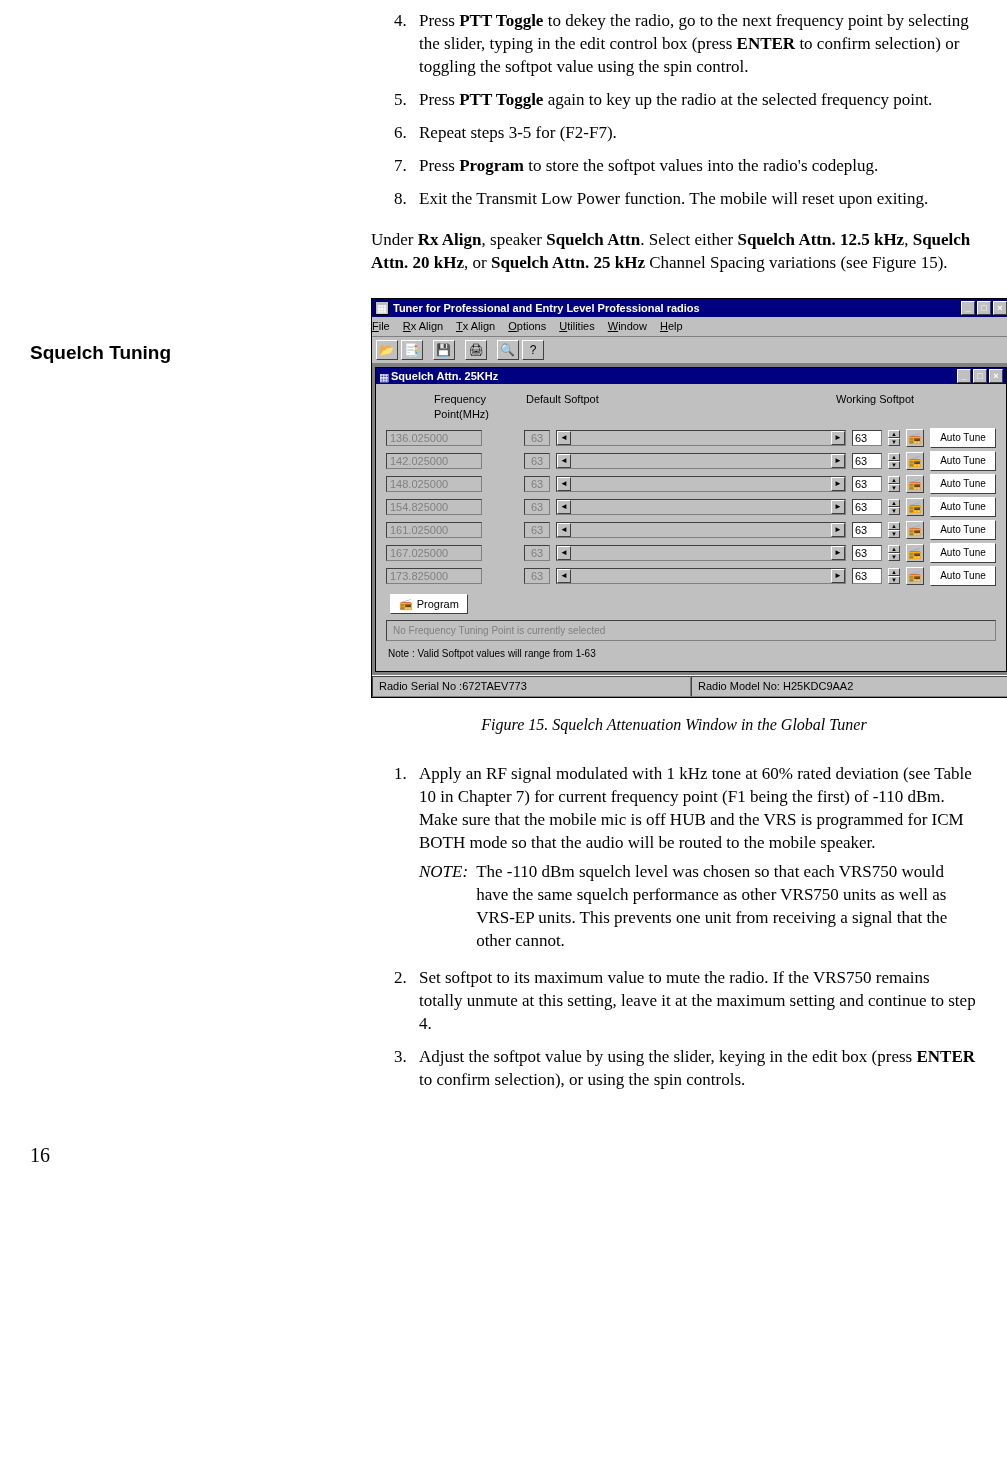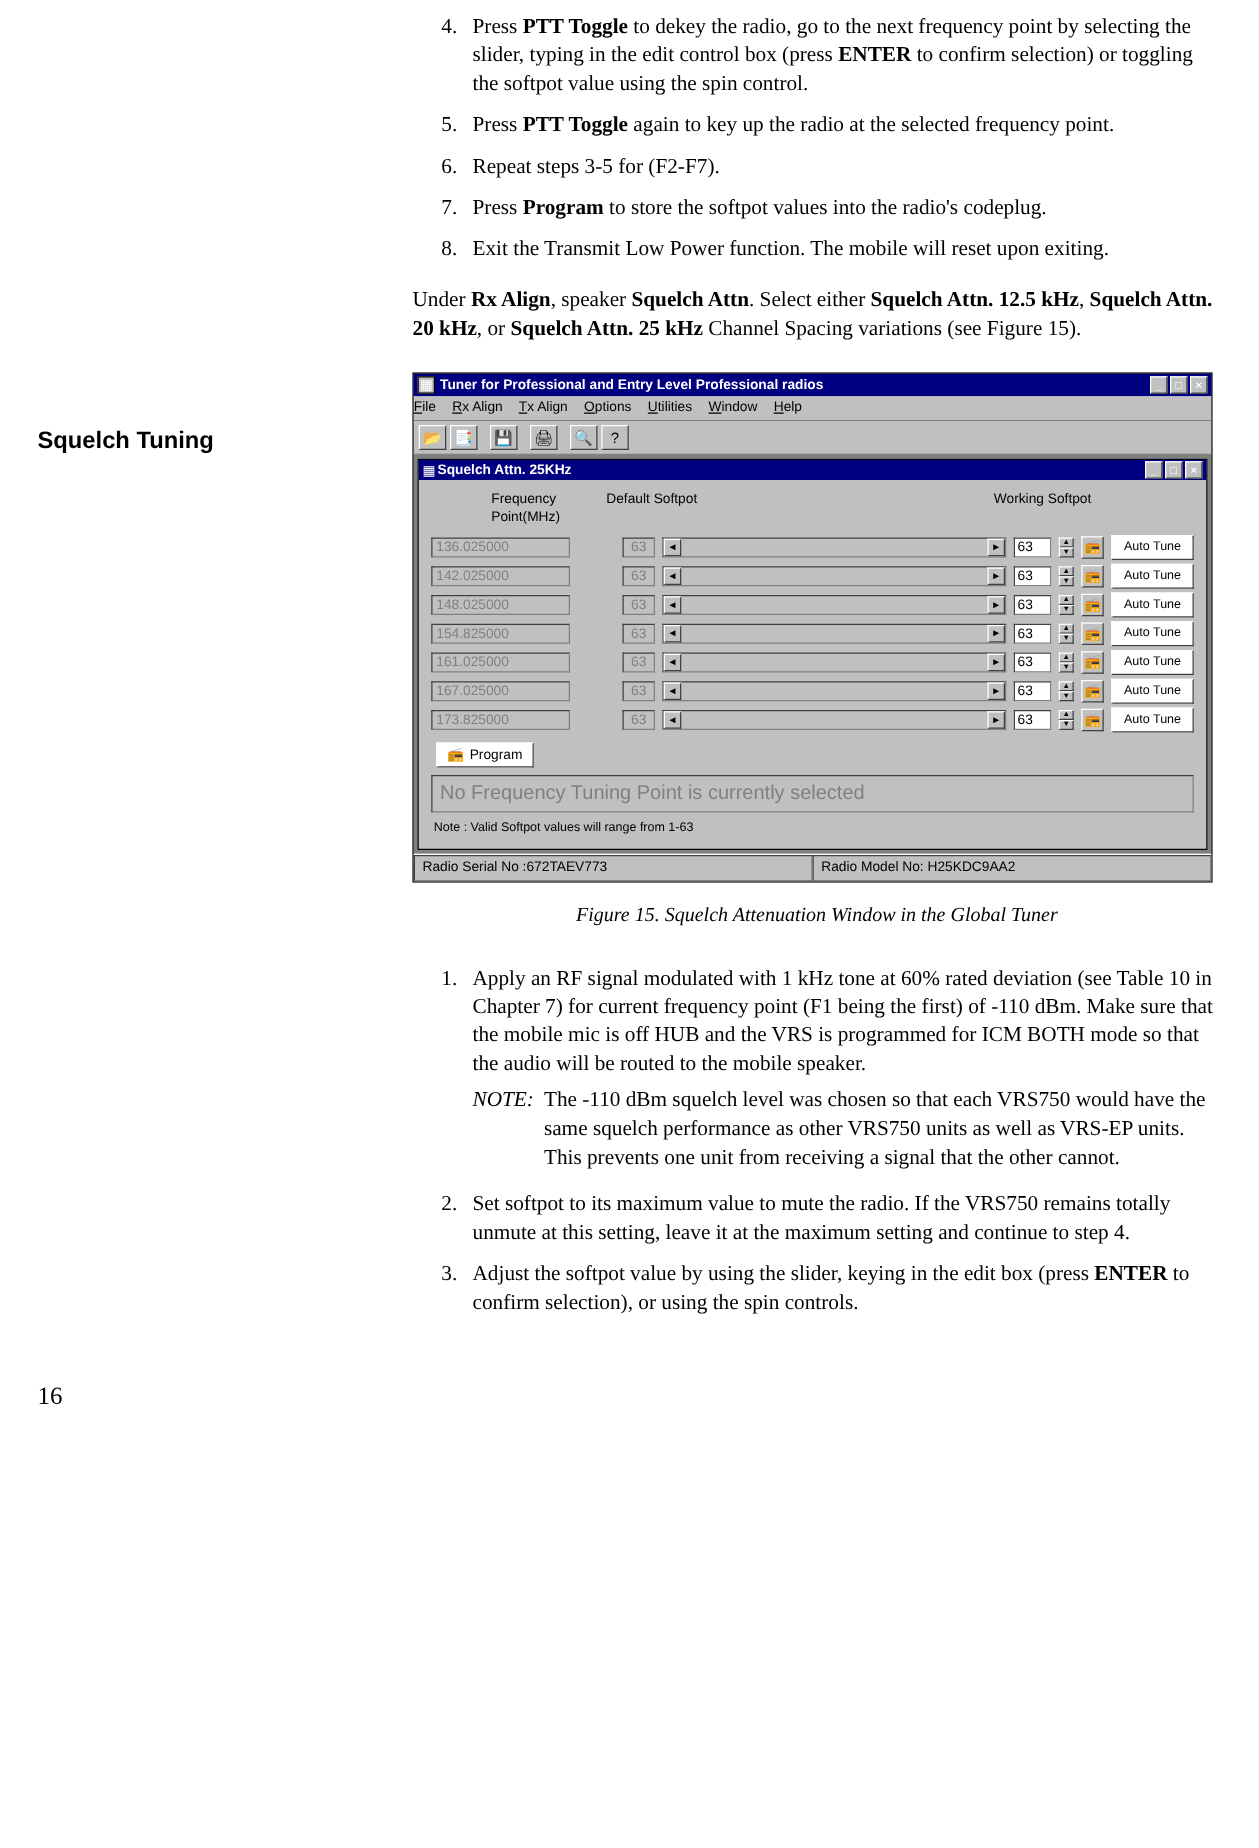--- a/index.html
+++ b/index.html
@@ -18,20 +18,21 @@
     gap: 40px;
   }
   .left-col {
     width: 260px;
     flex-shrink: 0;
     padding-top: 330px;
   }
   .right-col {
     flex: 1;
     min-width: 0;
+    margin-left: 41px;
   }
   .section-heading {
     font-family: Arial, Helvetica, sans-serif;
     font-weight: bold;
     font-size: 19px;
   }
   .bold { font-weight: bold; }
   ol.main-list {
     padding-left: 40px;
     margin: 0;
@@ -119,21 +120,21 @@
   .col-headers .h2 { flex:1; }
   .col-headers .h3 { width:160px; text-align:left; }
   .row {
     display:flex; align-items:center; gap:6px; margin-bottom:3px;
   }
   .fld {
     height:16px; background:#c0c0c0; border:1px solid #808080;
     border-top-color:#404040; border-left-color:#404040;
     padding:0 3px; display:flex; align-items:center; color:#808080;
   }
-  .fld.freq { width:111px; }
+  .fld.freq { width:96px; }
   .fld.soft { width:26px; justify-content:center; }
   .slider-track {
     flex:1; height:16px; background:#c0c0c0;
     border:1px solid #808080; border-top-color:#404040; border-left-color:#404040;
     display:flex; align-items:center;
   }
   .arrow-btn {
     width:14px; height:14px; background:#c0c0c0;
     border:1px solid #fff; border-right-color:#404040; border-bottom-color:#404040;
     display:flex; align-items:center; justify-content:center; font-size:8px;
@@ -163,21 +164,21 @@
     background:#ffffff; border:1px solid #fff;
     border-right-color:#404040; border-bottom-color:#404040;
     padding:2px 8px; display:inline-flex; align-items:center; gap:4px;
     height:20px;
   }
   .auto-tune { width:66px; justify-content:center; font-size:10px; }
   .program-row { margin:8px 0 6px 4px; }
   .status-fld {
     background:#c0c0c0; border:1px solid #808080;
     border-top-color:#404040; border-left-color:#404040;
-    padding:3px 6px; color:#808080; font-size:16px;
+    padding:3px 6px; color:#808080; font-size:10px;
     margin:2px 0 6px 0;
   }
   .note-line { font-size:10px; margin:2px 0 4px 2px; }
   .statusbar {
     display:flex; border-top:1px solid #fff;
   }
   .statusbar .cell {
     flex:1; border:1px solid #808080; border-top-color:#404040; border-left-color:#404040;
     padding:2px 6px; background:#c0c0c0; font-size:11px;
   }

